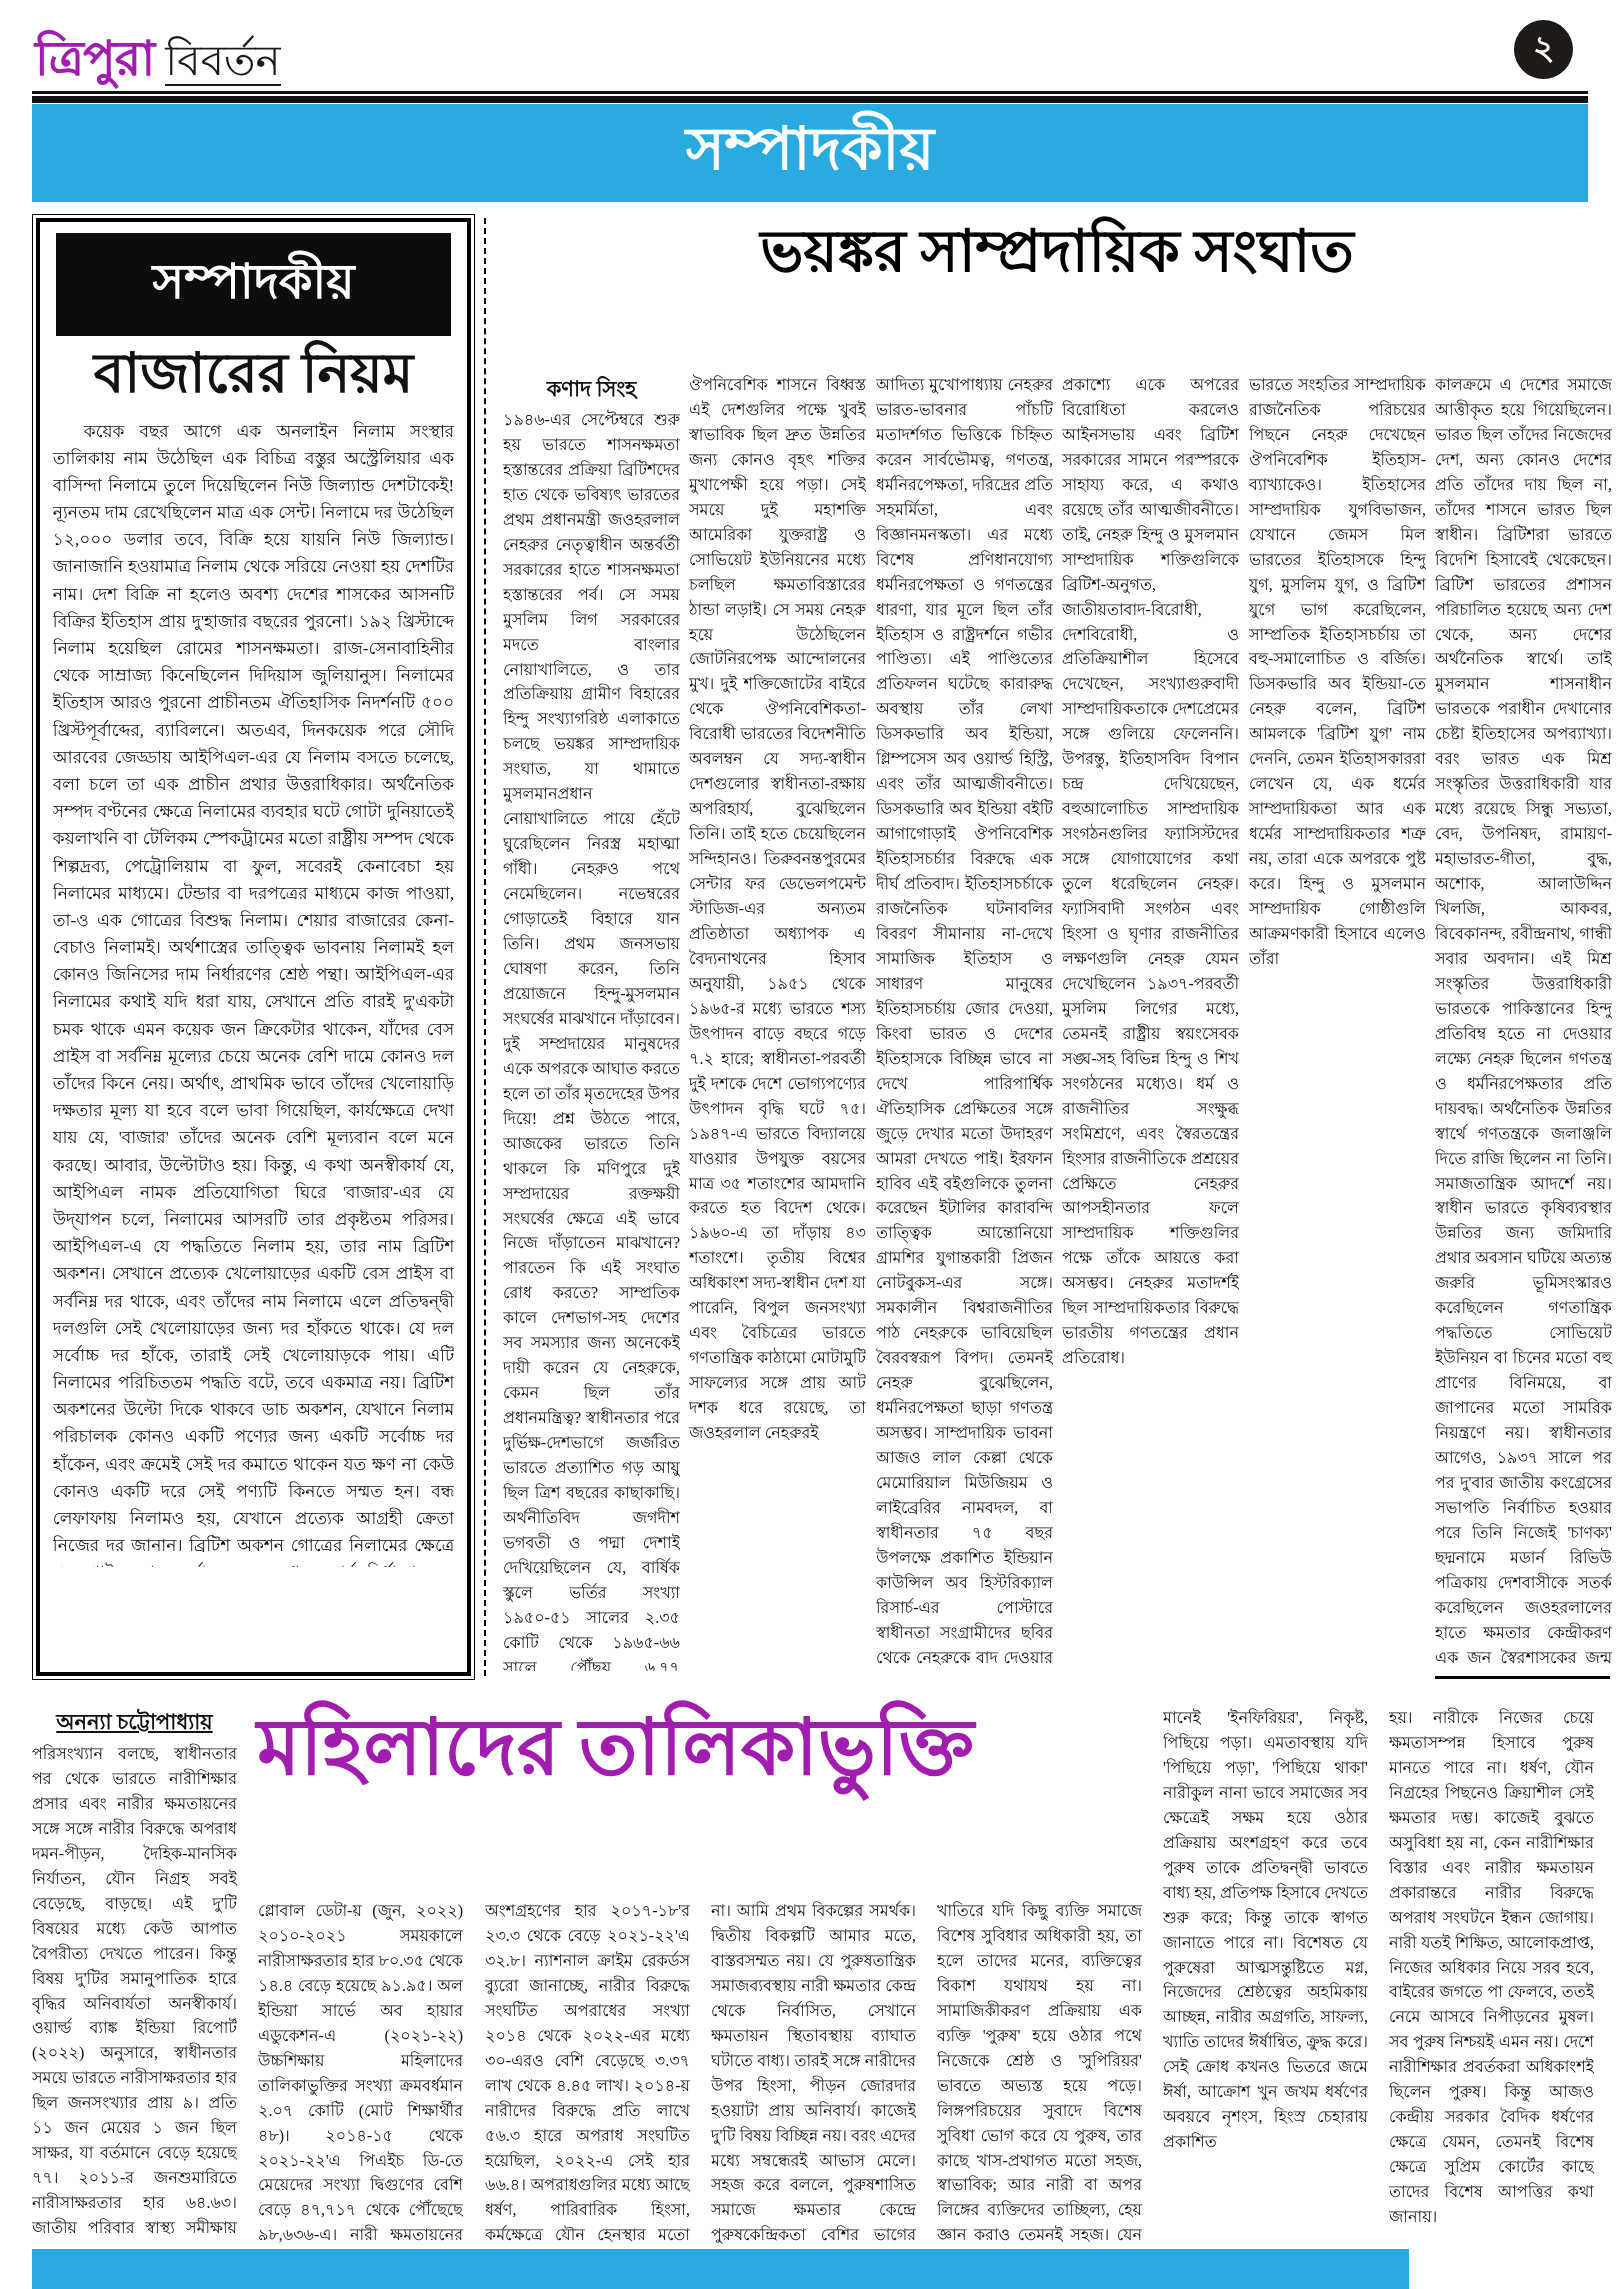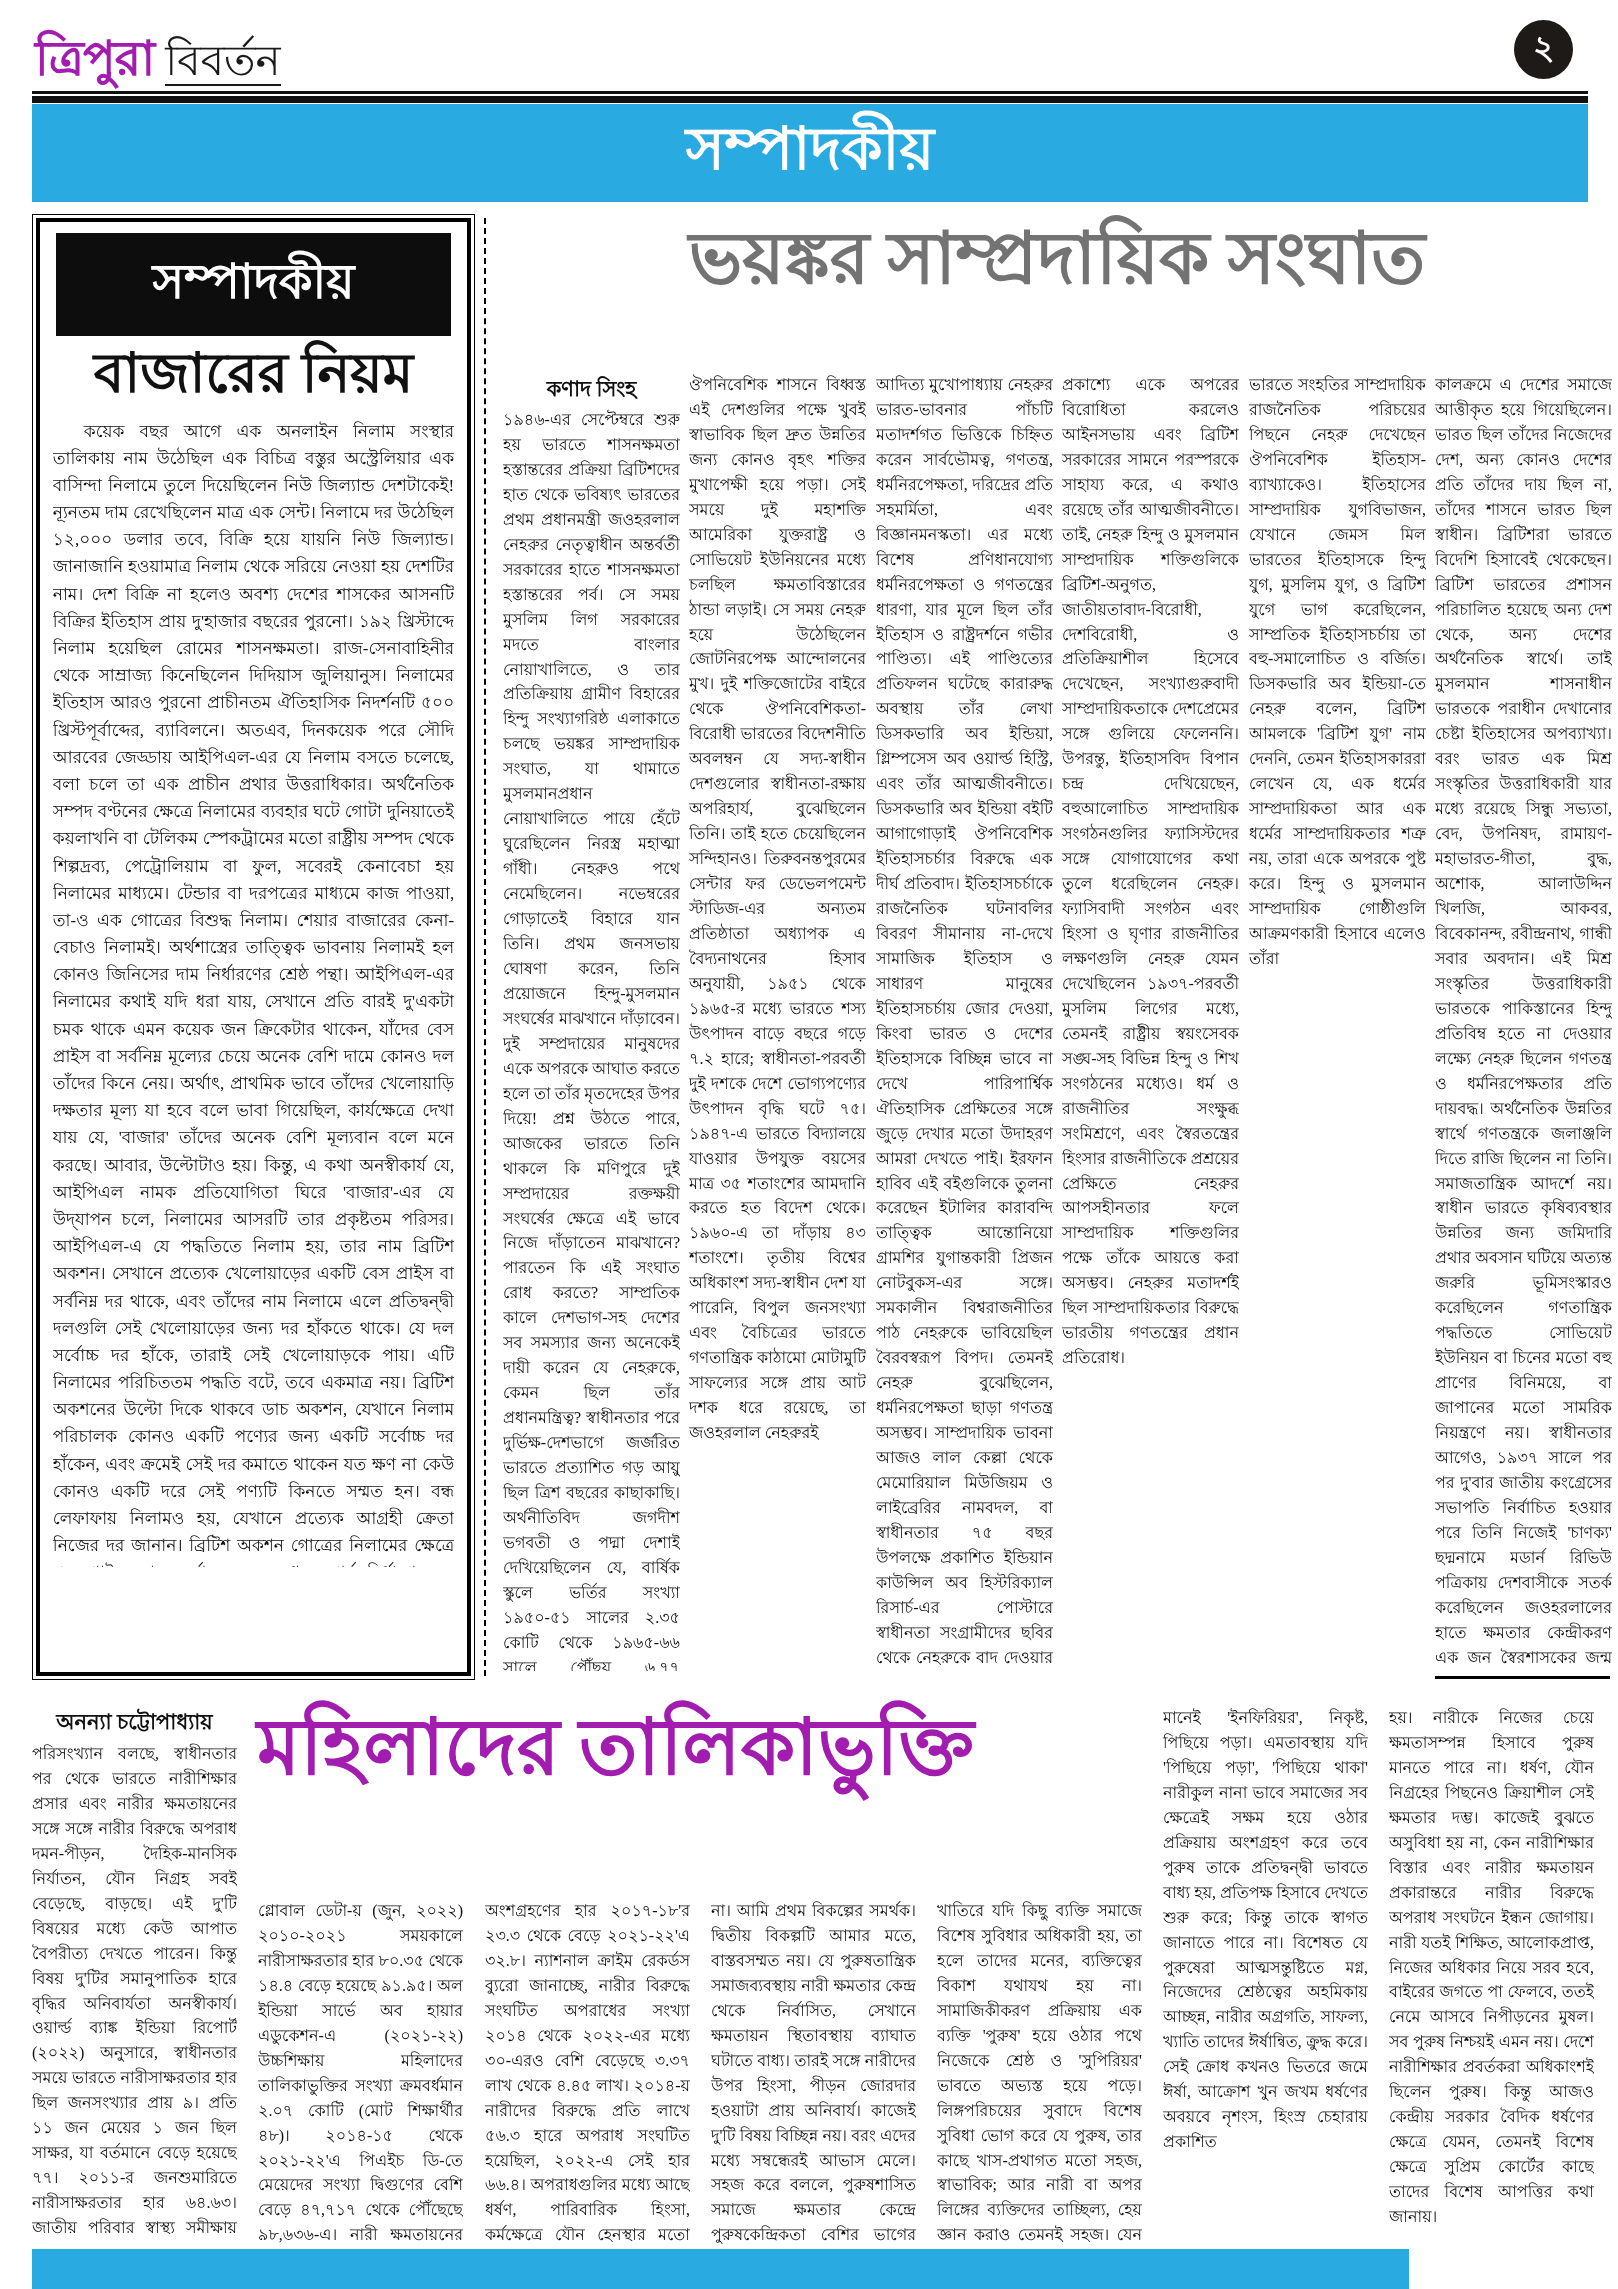--- a/index.html
+++ b/index.html
@@ -35,33 +35,33 @@
   .edit-label { background:#0d0d0d; margin:1.8px 3.7px 9.2px 3.7px; height:103px; display:flex; align-items:center; justify-content:center; }
   .edit-label span { color:#fff; font-size:48px; font-weight:bold; }
   .edit-headline { text-align:center; font-size:55px; font-weight:bold; line-height:1.05; margin:5.5px 0 14.8px 0; }
   .edit-body { font-size:17px; line-height:1.6; text-align:justify; height:1149px; overflow:hidden; }
   .edit-body p { text-indent:31px; }
   
   .vdash { position:absolute; left:484px; top:218px; height:1458px; width:0; border-left:2.8px dashed #000; }
   
   .main-headline {
     position:absolute; left:503px; top:222px; width:1108px; text-align:center;
-    font-size:72px; font-weight:900; line-height:1.05; letter-spacing:0px; color:#737373;
+    font-size:58px; font-weight:900; line-height:1.05; letter-spacing:0px; color:#000000;
   }
   .byline-main { position:absolute; left:503px; top:373px; width:177px; text-align:center; font-size:21px; font-weight:bold; }
   .mcol { position:absolute; width:177px; font-size:16px; line-height:1.56; text-align:justify; overflow:hidden; }
   .mcol-1 { left:503px;  top:408px; height:1263px; }
   .mcol-2 { left:689px;  top:373px; height:1298px; }
   .mcol-3 { left:876px;  top:373px; height:1298px; }
   .mcol-4 { left:1062px; top:373px; height:1298px; }
   .mcol-5 { left:1249px; top:373px; height:1298px; }
   .mcol-6 { left:1435px; top:373px; height:1298px; }
   .end-rule { position:absolute; left:1435px; top:1676px; width:175px; height:2.8px; background:#000; }
   
-  .bot-byline { position:absolute; left:32px; top:1706px; width:205px; text-align:center; font-size:21px; font-weight:bold; }
+  .bot-byline { position:absolute; left:32px; top:1706px; width:205px; text-align:center; font-size:21px; font-weight:bold;text-decoration:underline; }
   .bot-headline {
     position:absolute; left:257px; top:1709px; width:888px; text-align:left;
     font-size:78px; font-weight:900; line-height:1.0; color:#a21caf;
   }
   .bcol { position:absolute; width:205px; font-size:16px; line-height:1.56; text-align:justify; overflow:hidden; }
   .bcol-1 { left:32px;   top:1742px; height:502px; }
   .bcol-2 { left:258px;  top:1899px; height:345px; }
   .bcol-3 { left:485px;  top:1899px; height:345px; }
   .bcol-4 { left:711px;  top:1899px; height:345px; }
   .bcol-5 { left:937px; top:1899px; height:345px; }

